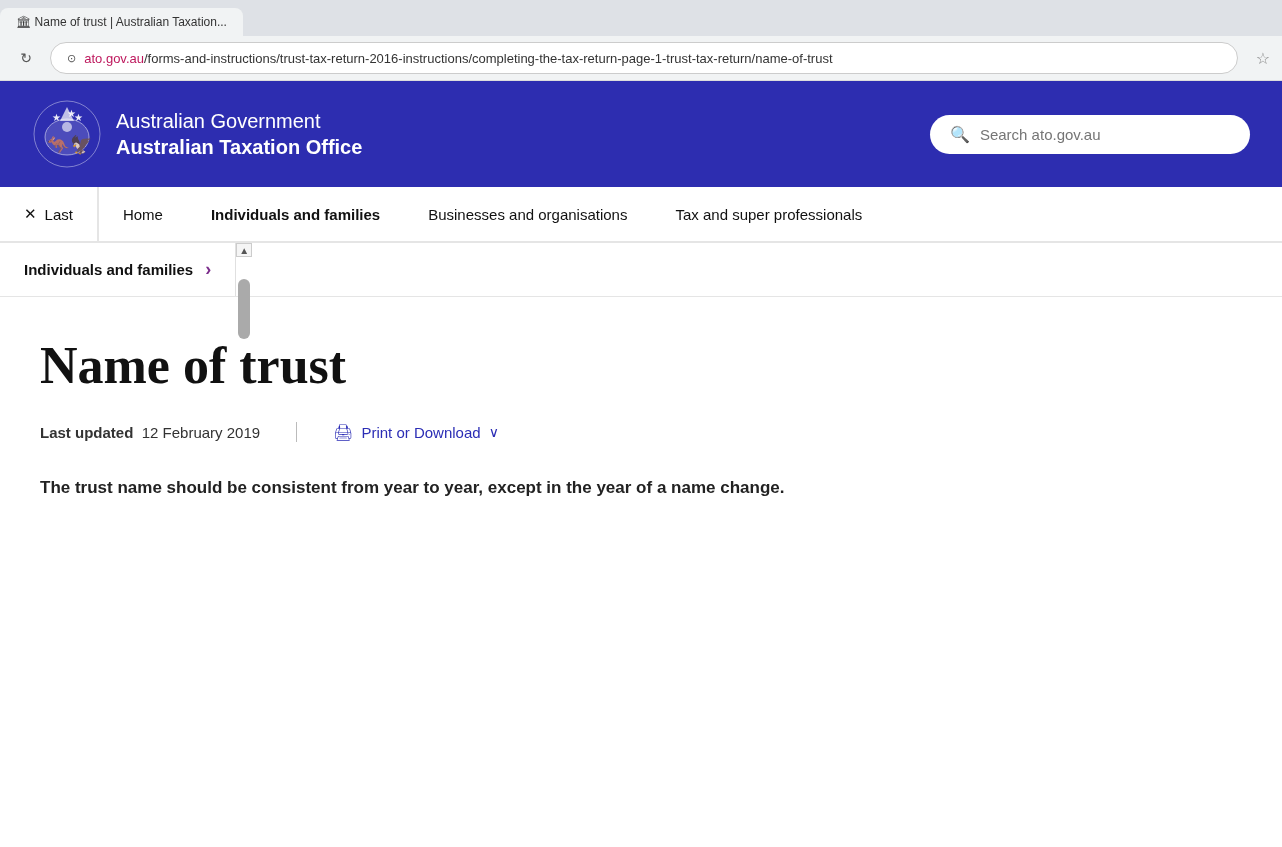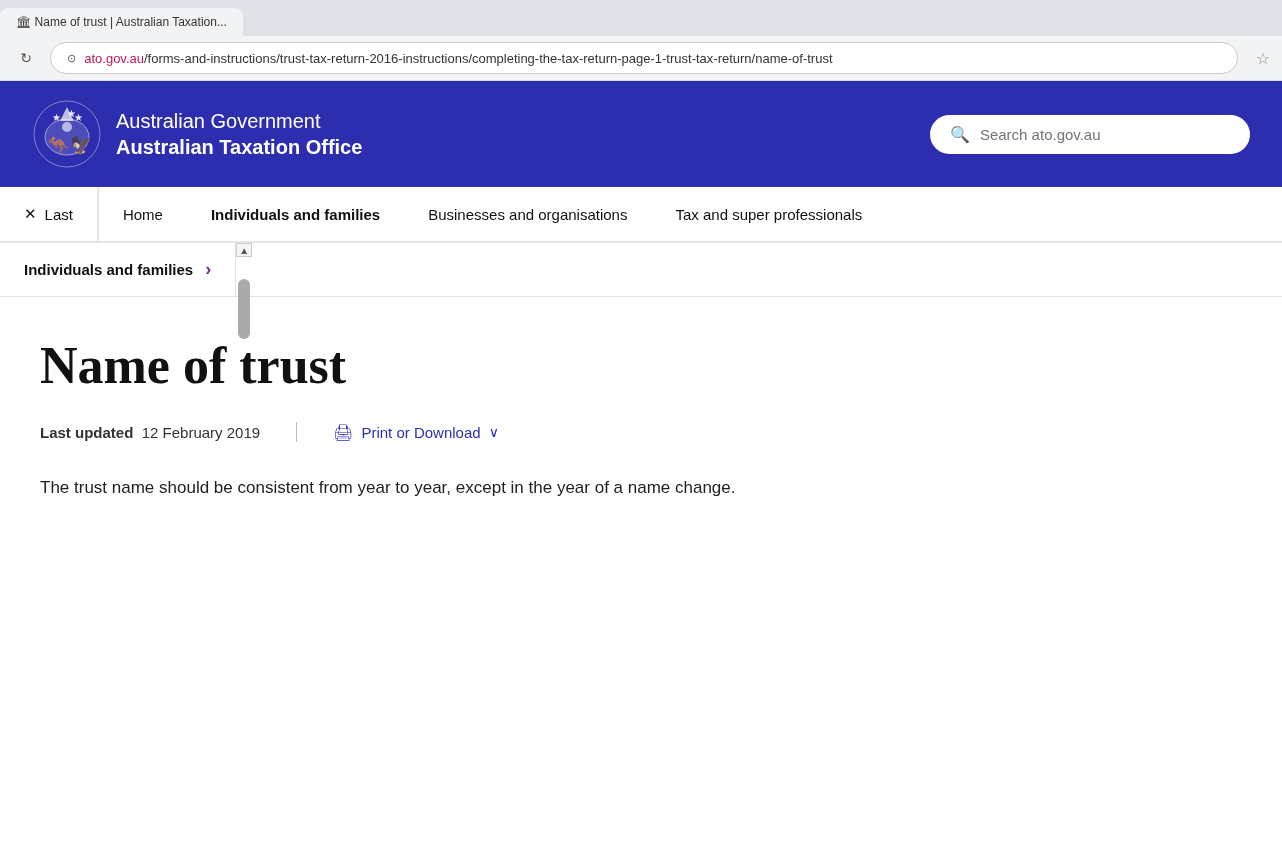--- a/index.html
+++ b/index.html
@@ -244,20 +244,21 @@
       text-decoration: none;
     }
     .print-icon { font-size: 16px; }
     .chevron-down { font-size: 14px; }
 
     .body-text {
       font-size: 17px;
       line-height: 1.6;
       color: #222;
       margin-bottom: 24px;
+      font-weight: bold;
     }
 
     
     .scrollbar-area {
       display: flex;
       flex-direction: column;
       align-items: center;
       padding: 0;
       border-left: 1px solid #e0e0e0;
     }

